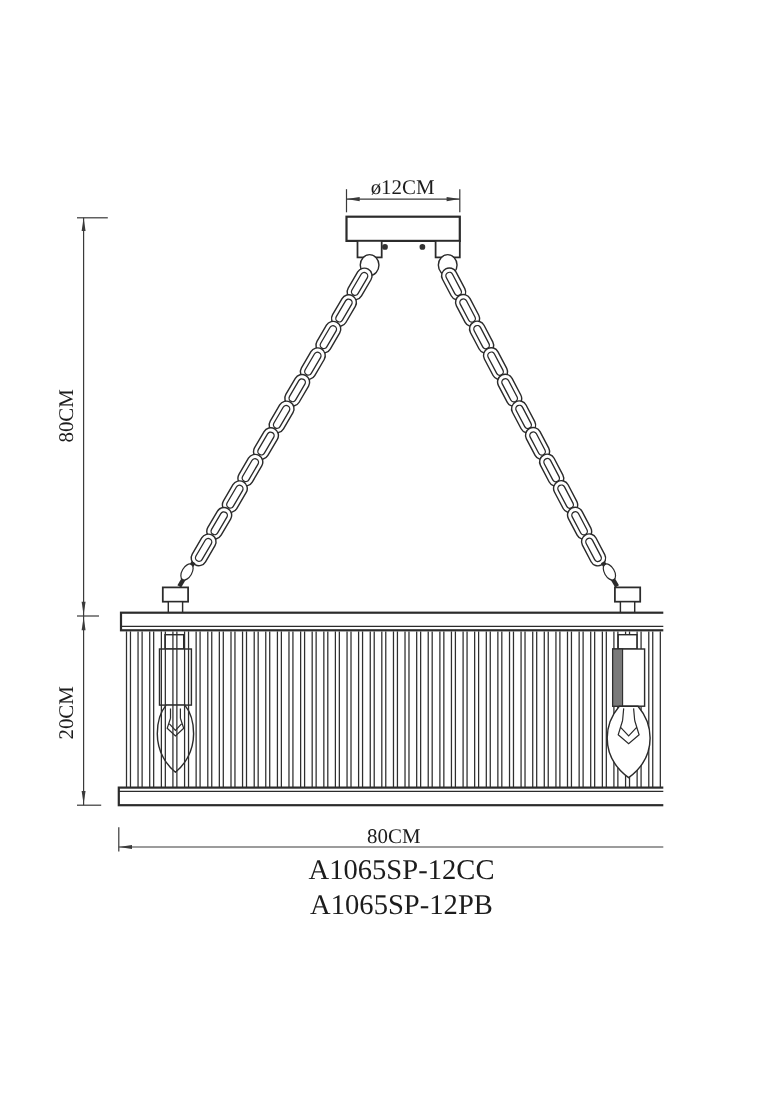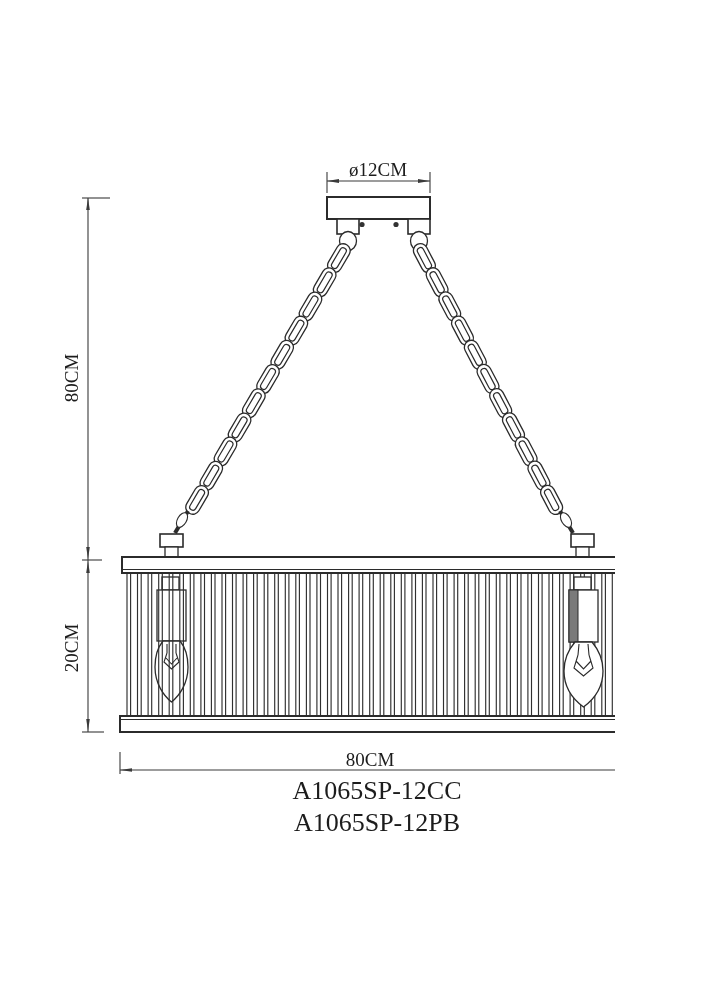--- a/index.html
+++ b/index.html
@@ -1,16 +1,16 @@
 <!DOCTYPE html>
 <html><head>
 <meta charset="utf-8">
 <style>
   html,body{margin:0;padding:0;background:#ffffff;}
-  .stage{width:603px;height:1000px;position:relative;background:#ffffff;overflow:hidden;margin-left:12px;}
+  .stage{width:603px;height:1000px;position:relative;background:#ffffff;overflow:hidden;}
   svg{display:block;}
   .ln{stroke:#2b2b2b;fill:none;}
   .w2{stroke-width:2;}
   .w16{stroke-width:1.6;}
   .w13{stroke-width:1.3;}
   .w11{stroke-width:1.1;}
   .dim{stroke:#3a3a3a;stroke-width:1.1;fill:none;}
   .arrow{fill:#3a3a3a;stroke:none;}
   .fillwhite{fill:#ffffff;}
   .darkfill{fill:#333333;stroke:none;}

